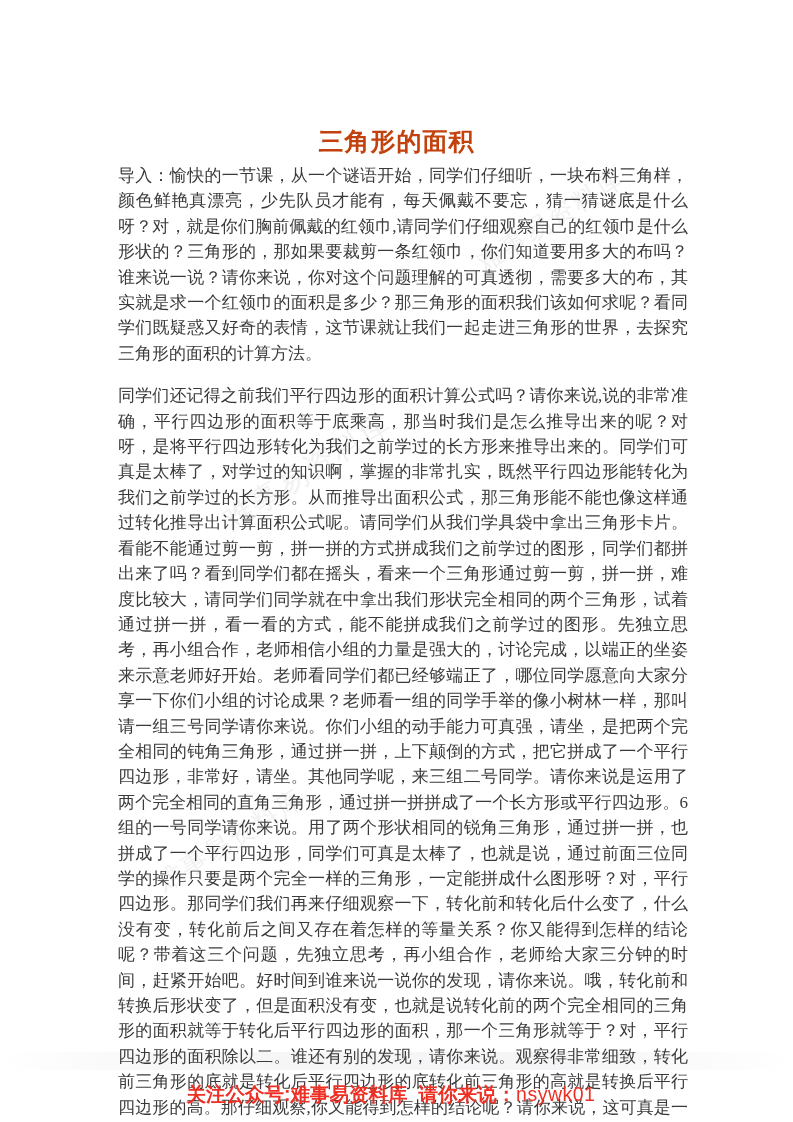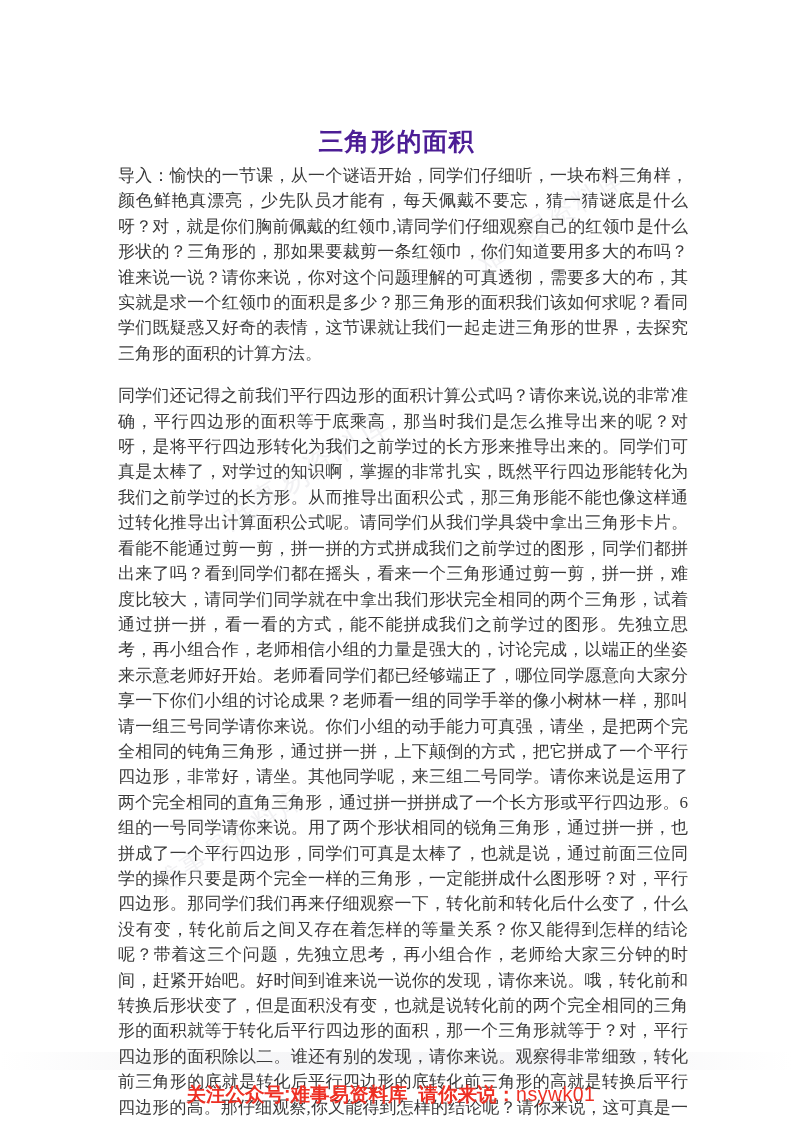--- a/index.html
+++ b/index.html
@@ -41,21 +41,21 @@
 
   
   .doc-title {
     position: absolute;
     left: 0;
     right: 0;
     top: 108px;
     text-align: center;
     font-size: 25px;
     font-weight: bold;
-    color: #4c1d95;
+    color: #c2410c;
     letter-spacing: 1px;
     font-family: "Liberation Serif", "DejaVu Serif", serif;
     z-index: 2;
   }
 
   
   .body-block {
     position: absolute;
     left: 118px;
     top: 163px;

